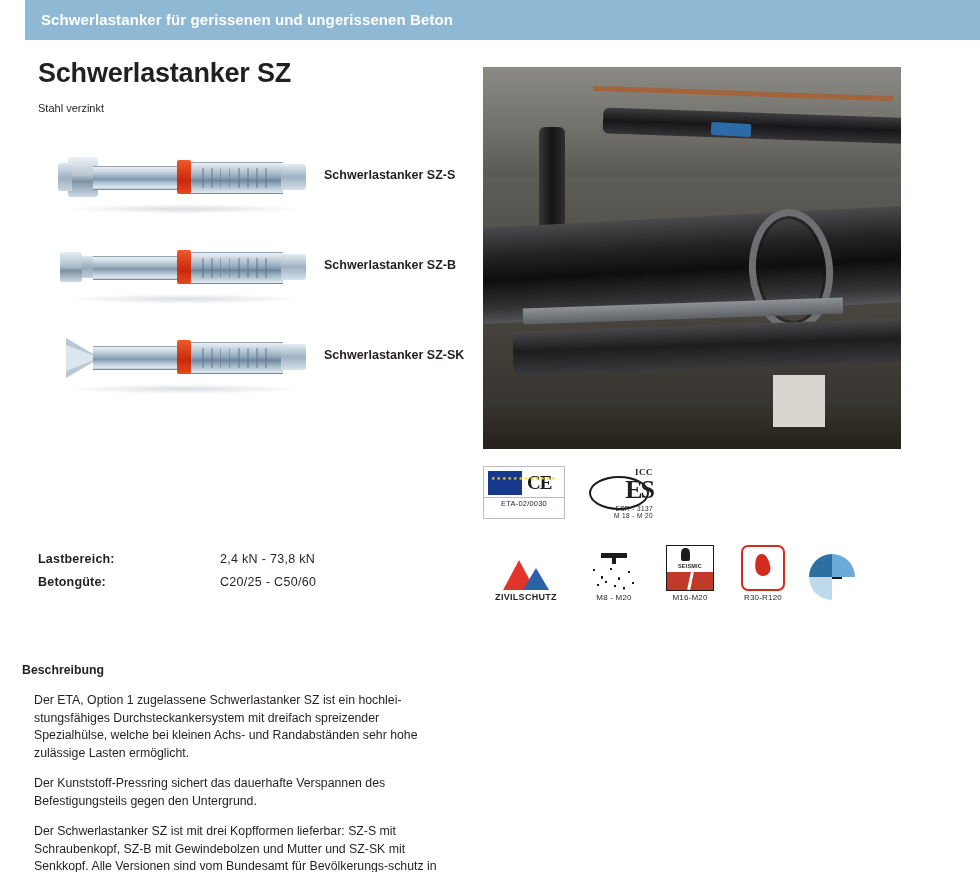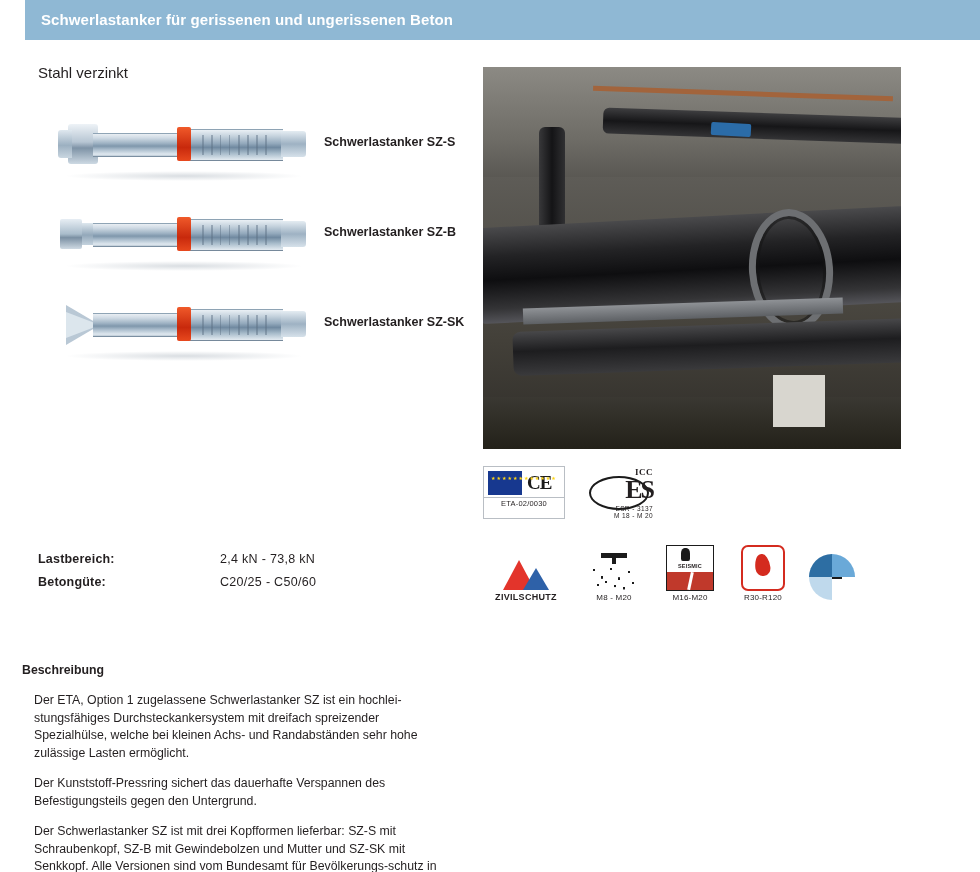--- a/index.html
+++ b/index.html
@@ -50,22 +50,22 @@
     width: 425px;
   }
   .product-title {
     font-size: 27px;
     font-weight: bold;
     margin: 0;
     line-height: 1.12;
     letter-spacing: -0.2px;
   }
   .product-subtitle {
-    font-size: 15px;
-    margin-top: 6px;
+    font-size: 11px;
+    margin-top: 14px;
     color: #231f20;
   }
 
   
   .anchor-list {
     margin-top: 22px;
   }
   .anchor-row {
     position: relative;
     height: 90px;
@@ -633,20 +633,21 @@
 </style>
 </head>
 <body>
 
 <div class="header-bar">
   <div class="header-accent"></div>
   <div class="header-title">Schwerlastanker für gerissenen und ungerissenen Beton</div>
 </div>
 
 <div class="left-col">
+  <h1 class="product-title">Schwerlastanker SZ</h1>
   <div class="product-subtitle">Stahl verzinkt</div>
 
   <div class="anchor-list">
 
     <div class="anchor-row">
       <div class="anchor-figure">
         <div class="shadow"></div>
         <div class="head-hex"></div>
         <div class="shaft"></div>
         <div class="sleeve"></div>

